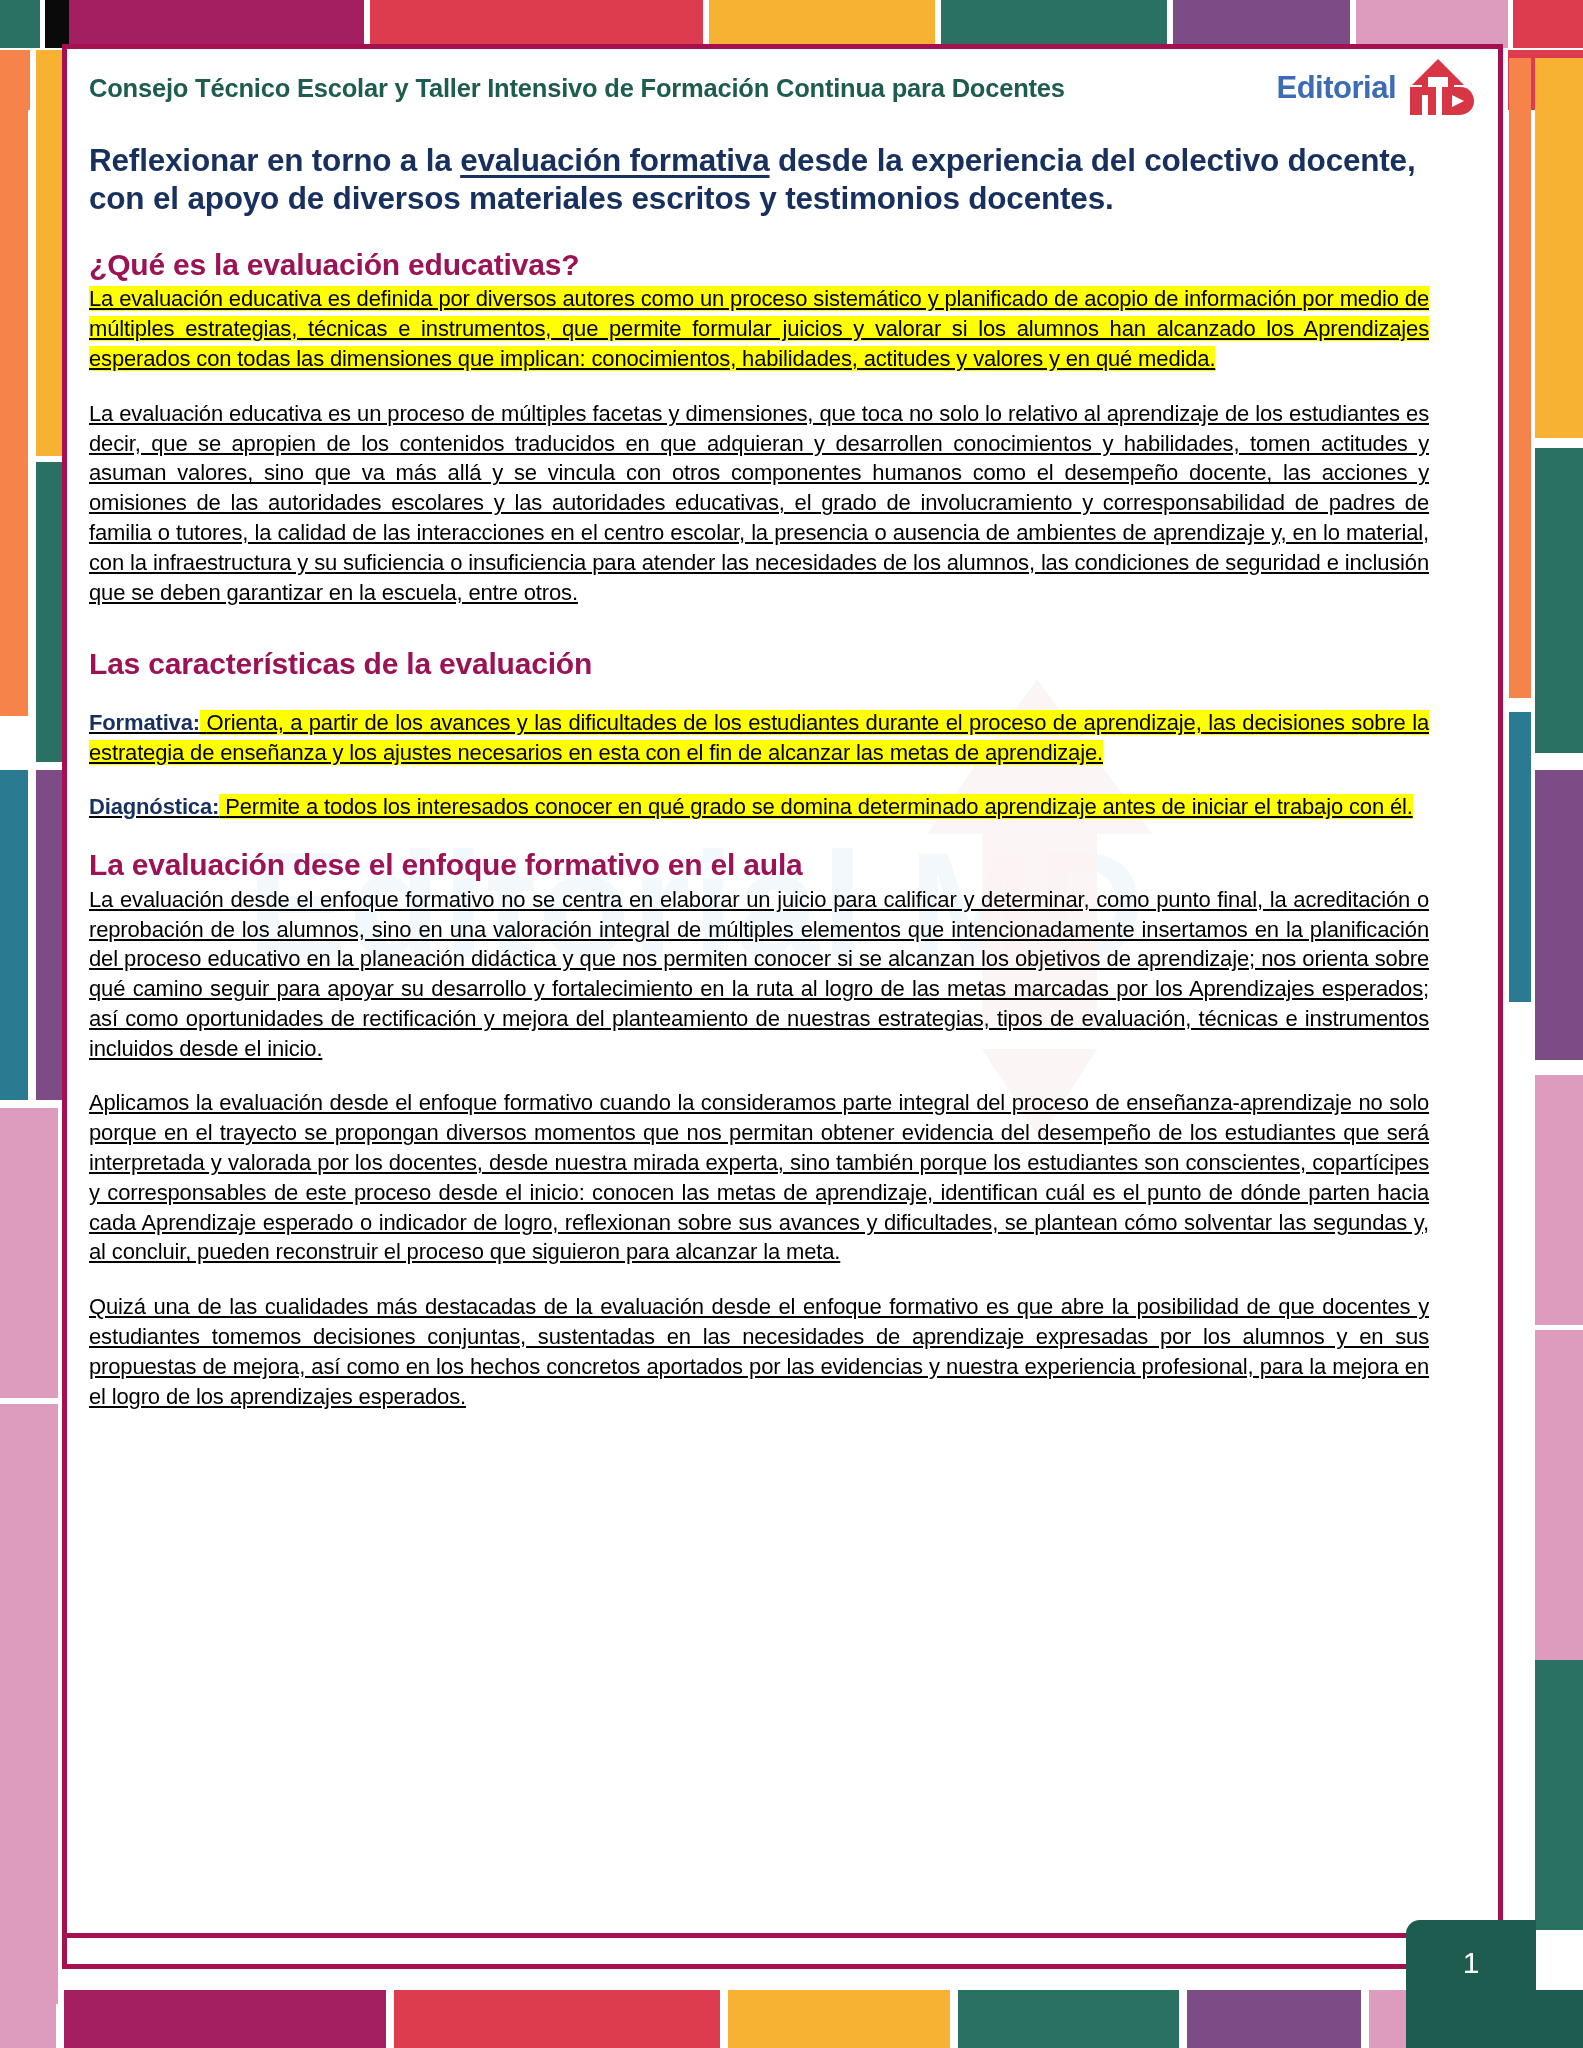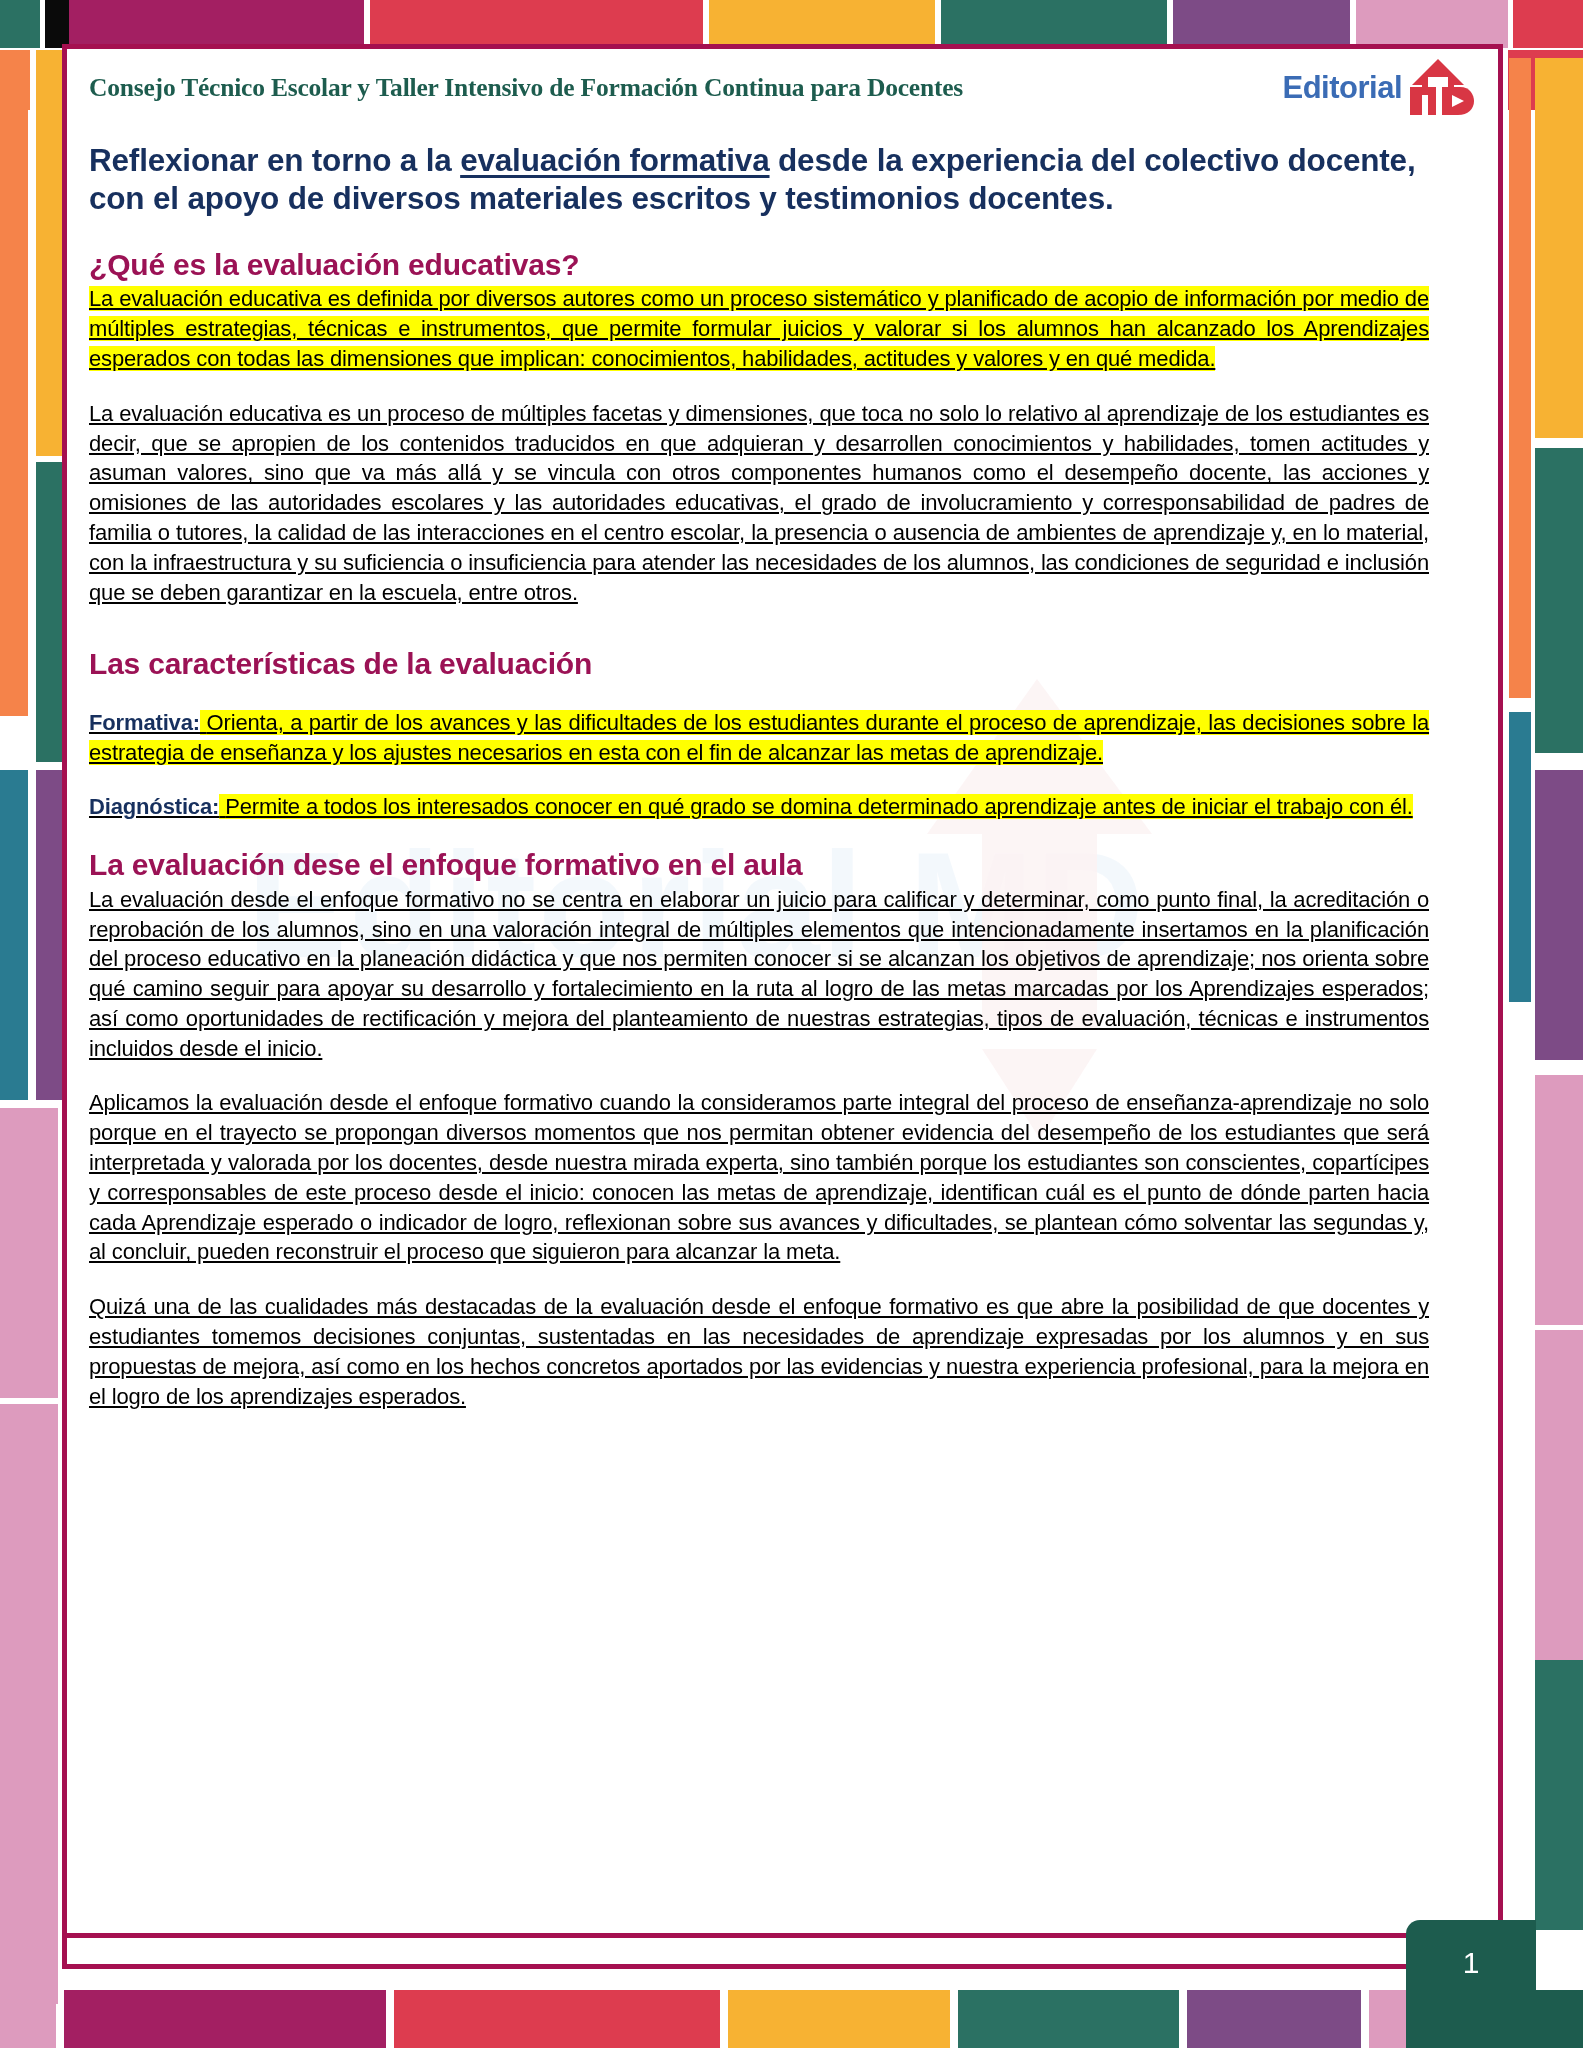--- a/index.html
+++ b/index.html
@@ -64,23 +64,23 @@
   }
 
   
   .doc-header{
     position:absolute;left:0;top:0;width:100%;height:78px;
     display:flex;align-items:center;justify-content:space-between;
     padding:0 22px 0 22px;box-sizing:border-box;
   }
   .doc-header .title{
     font-size:25.5px;font-weight:bold;color:#1d5c4e;
-    letter-spacing:-.2px;white-space:nowrap;font-family:Liberation Serif, serif;
-  }
-  .logo{display:flex;align-items:center;}
+    letter-spacing:-.2px;white-space:nowrap;
+  }
+  .logo{display:flex;align-items:center;gap:6px;}
   .logo .editorial{
     font-size:31px;font-weight:bold;color:#3b6cb5;letter-spacing:-.5px;
   }
   .logo .mdmark{position:relative;width:74px;height:62px;}
 
   
   .content{
     position:absolute;left:22px;top:92px;
     width:1340px;
     box-sizing:border-box;

